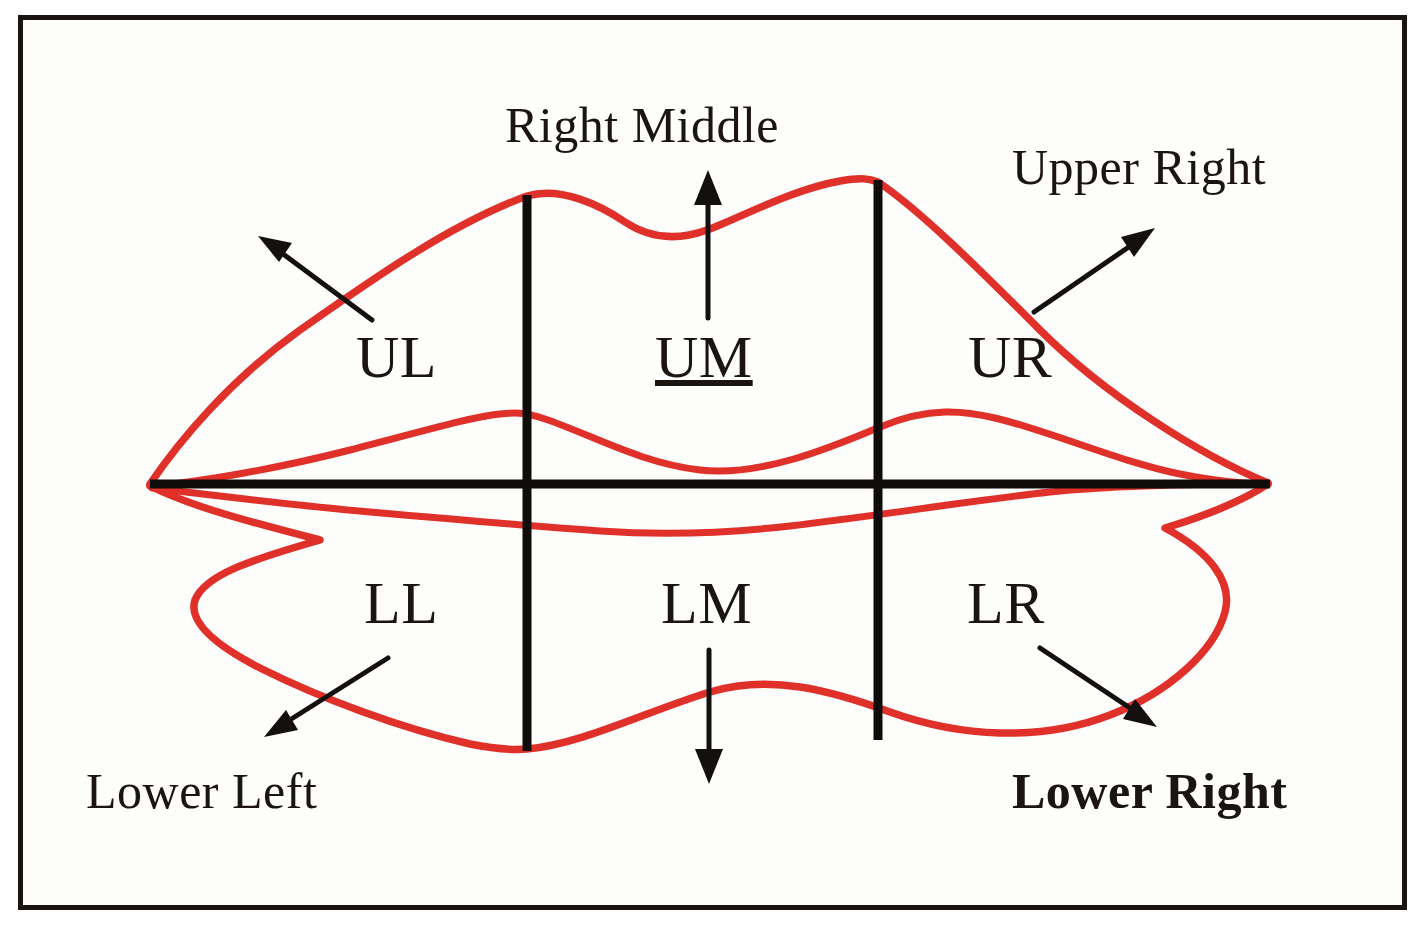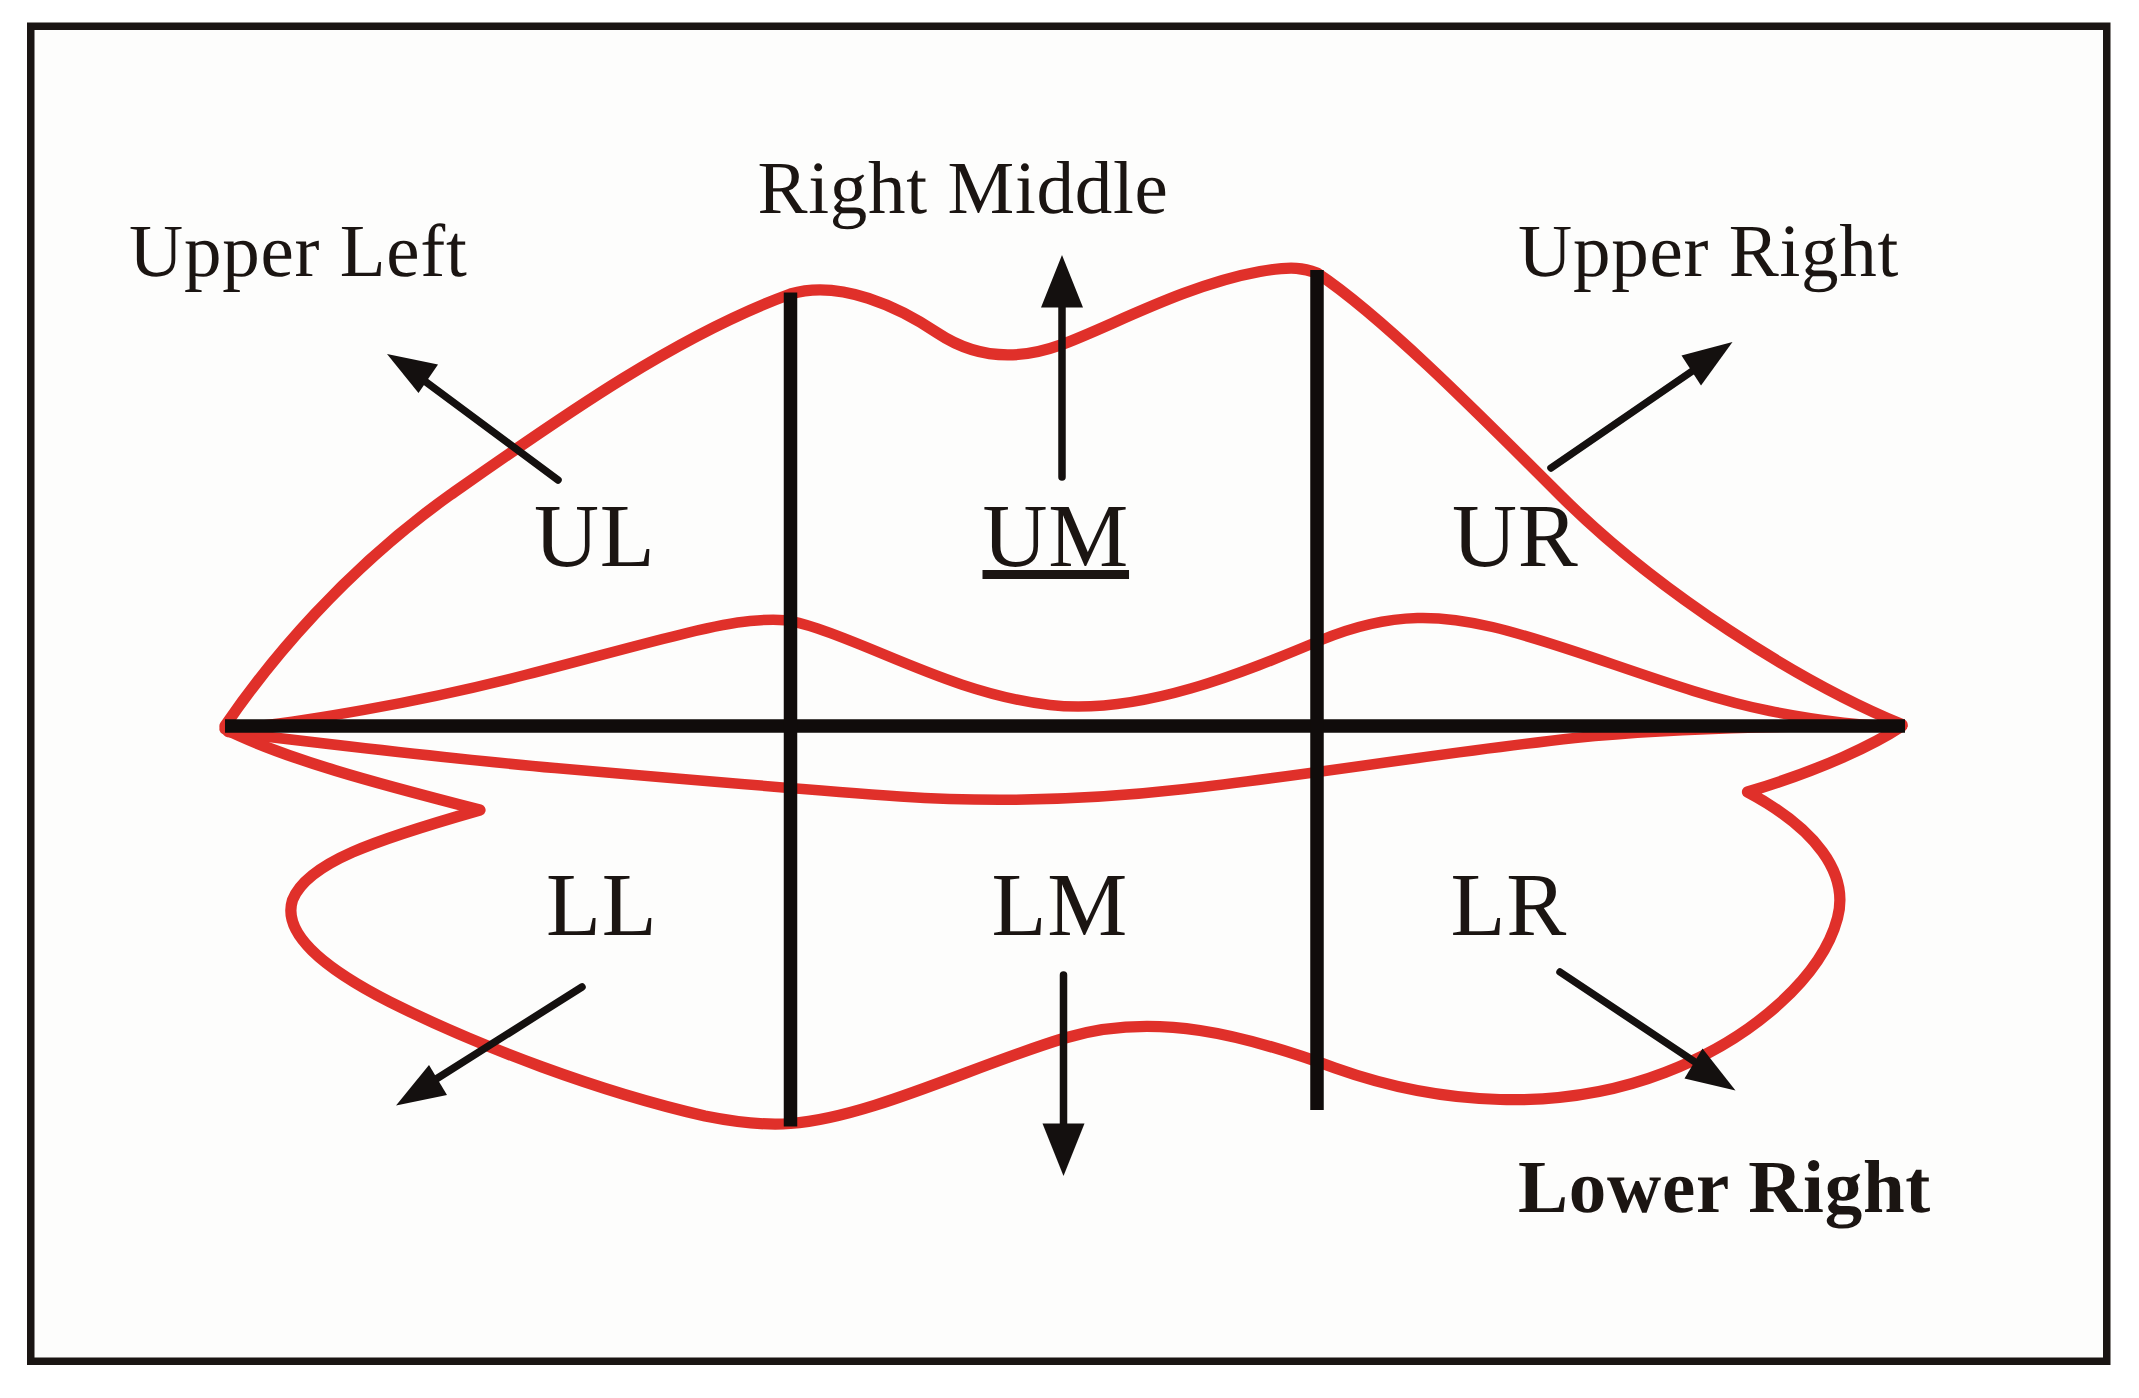--- a/index.html
+++ b/index.html
@@ -164,26 +164,26 @@
       <line class="pointer-line" x1="709" y1="650" x2="709" y2="757"></line>
       <polygon class="pointer-head" points="709,784 695,749 723,749"></polygon>
     </g>
 
     <g>
       <line class="pointer-line" x1="1040" y1="648" x2="1136" y2="712"></line>
       <polygon class="pointer-head" points="1157,727 1123,719 1135,699"></polygon>
     </g>
   </svg>
 
-  <div class="lbl lbl-outer" style="left:86px; top:142px;">Upper Left</div>
 
   <div class="lbl lbl-outer" style="left:505px; top:100px;">Right Middle</div>
 
   <div class="lbl lbl-outer" style="left:1012px; top:142px;text-align:right;">Upper Right</div>
 
+  <div class="lbl lbl-outer" style="left:86px; top:766px;">Lower Left</div>
 
 
   <div class="lbl lbl-outer" style="left:1012px; top:766px;font-weight:bold;">Lower Right</div>
 
   <div class="lbl lbl-quad" style="left:356px; top:327px;">UL</div>
 
   <div class="lbl lbl-quad" style="left:655px; top:327px;text-decoration:underline;">UM</div>
 
   <div class="lbl lbl-quad" style="left:968px; top:327px;text-align:right;">UR</div>
 

